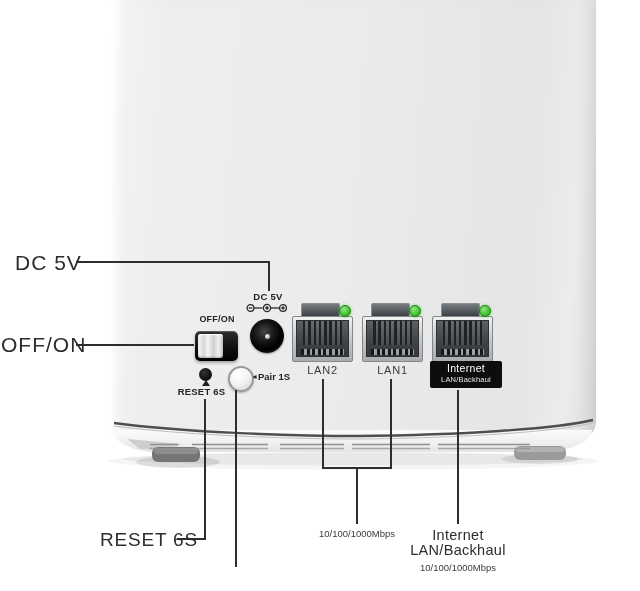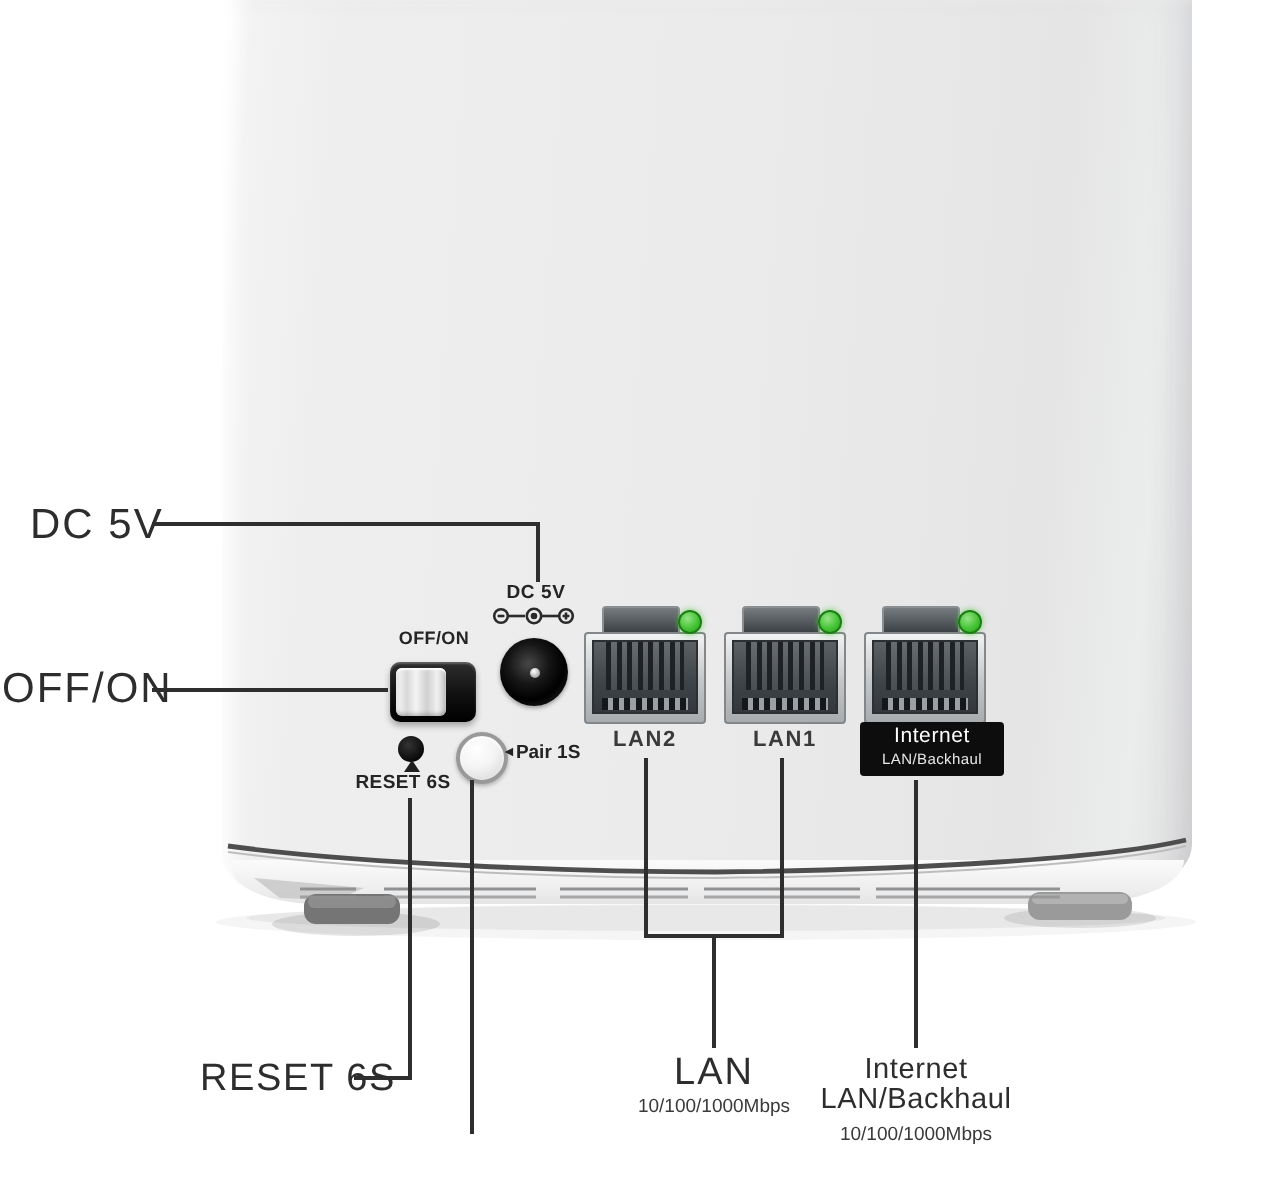--- a/index.html
+++ b/index.html
@@ -96,21 +96,21 @@
     background:linear-gradient(180deg,#5b6065,#3e4347 60%,#34383c);
     border:1px solid #2c3033;}
   .port .pins{position:absolute;left:6px;right:6px;top:0;height:24px;
     background:repeating-linear-gradient(90deg,#1e2226 0 2.5px,rgba(255,255,255,.08) 2.5px 5.3px);}
   .port .teeth{position:absolute;left:4px;right:4px;bottom:1px;height:6px;
     background:repeating-linear-gradient(90deg,#15181b 0 3px,#9da0a2 3px 5.6px);}
   .port .led{position:absolute;right:2px;top:2px;width:10px;height:10px;border-radius:50%;
     background:radial-gradient(circle at 38% 32%, #96e487 0%, #46c436 55%, #2a9e1f 100%);
     border:1px solid #1c7d15;box-shadow:0 0 3px rgba(70,196,54,.8);}
   .port-label{position:absolute;top:364px;width:61px;text-align:center;
-    font-size:11px;font-weight:bold;color:#3a3a3a;letter-spacing:.8px;}
+    font-size:11px;font-weight:normal;color:#3a3a3a;letter-spacing:.8px;}
   .pl-lan2{left:292px;} .pl-lan1{left:362px;}
   .inet-badge{position:absolute;left:430px;top:361px;width:72px;height:27px;
     background:#0d0d0d;color:#fff;text-align:center;border-radius:2px;}
   .inet-badge .b1{font-size:10.5px;line-height:13px;margin-top:1px;letter-spacing:.3px;}
   .inet-badge .b2{font-size:7.5px;line-height:9px;letter-spacing:.2px;color:#e8e8e8;}
 </style>
 </head>
 <body>
 
 <div class="scene">
@@ -217,21 +217,20 @@
   <div class="line" style="left:322px;top:379px;width:2px;height:90px;"></div>
   <div class="line" style="left:390px;top:379px;width:2px;height:90px;"></div>
   <div class="line" style="left:322px;top:467px;width:70px;height:2px;"></div>
   <div class="line" style="left:356px;top:467px;width:2px;height:57px;"></div>
   <div class="line" style="left:457px;top:390px;width:2px;height:134px;"></div>
 
   <div class="callout c-dc">DC 5V</div>
   <div class="callout c-onoff">OFF/ON</div>
   <div class="callout c-reset">RESET 6S</div>
   <div class="callout c-lan">
-    <div class="big">LAN</div>
     <div class="speed">10/100/1000Mbps</div>
   </div>
   <div class="callout c-inet">
     <div class="l">Internet</div>
     <div class="l">LAN/Backhaul</div>
     <div class="speed">10/100/1000Mbps</div>
   </div>
 
 </div>
 

